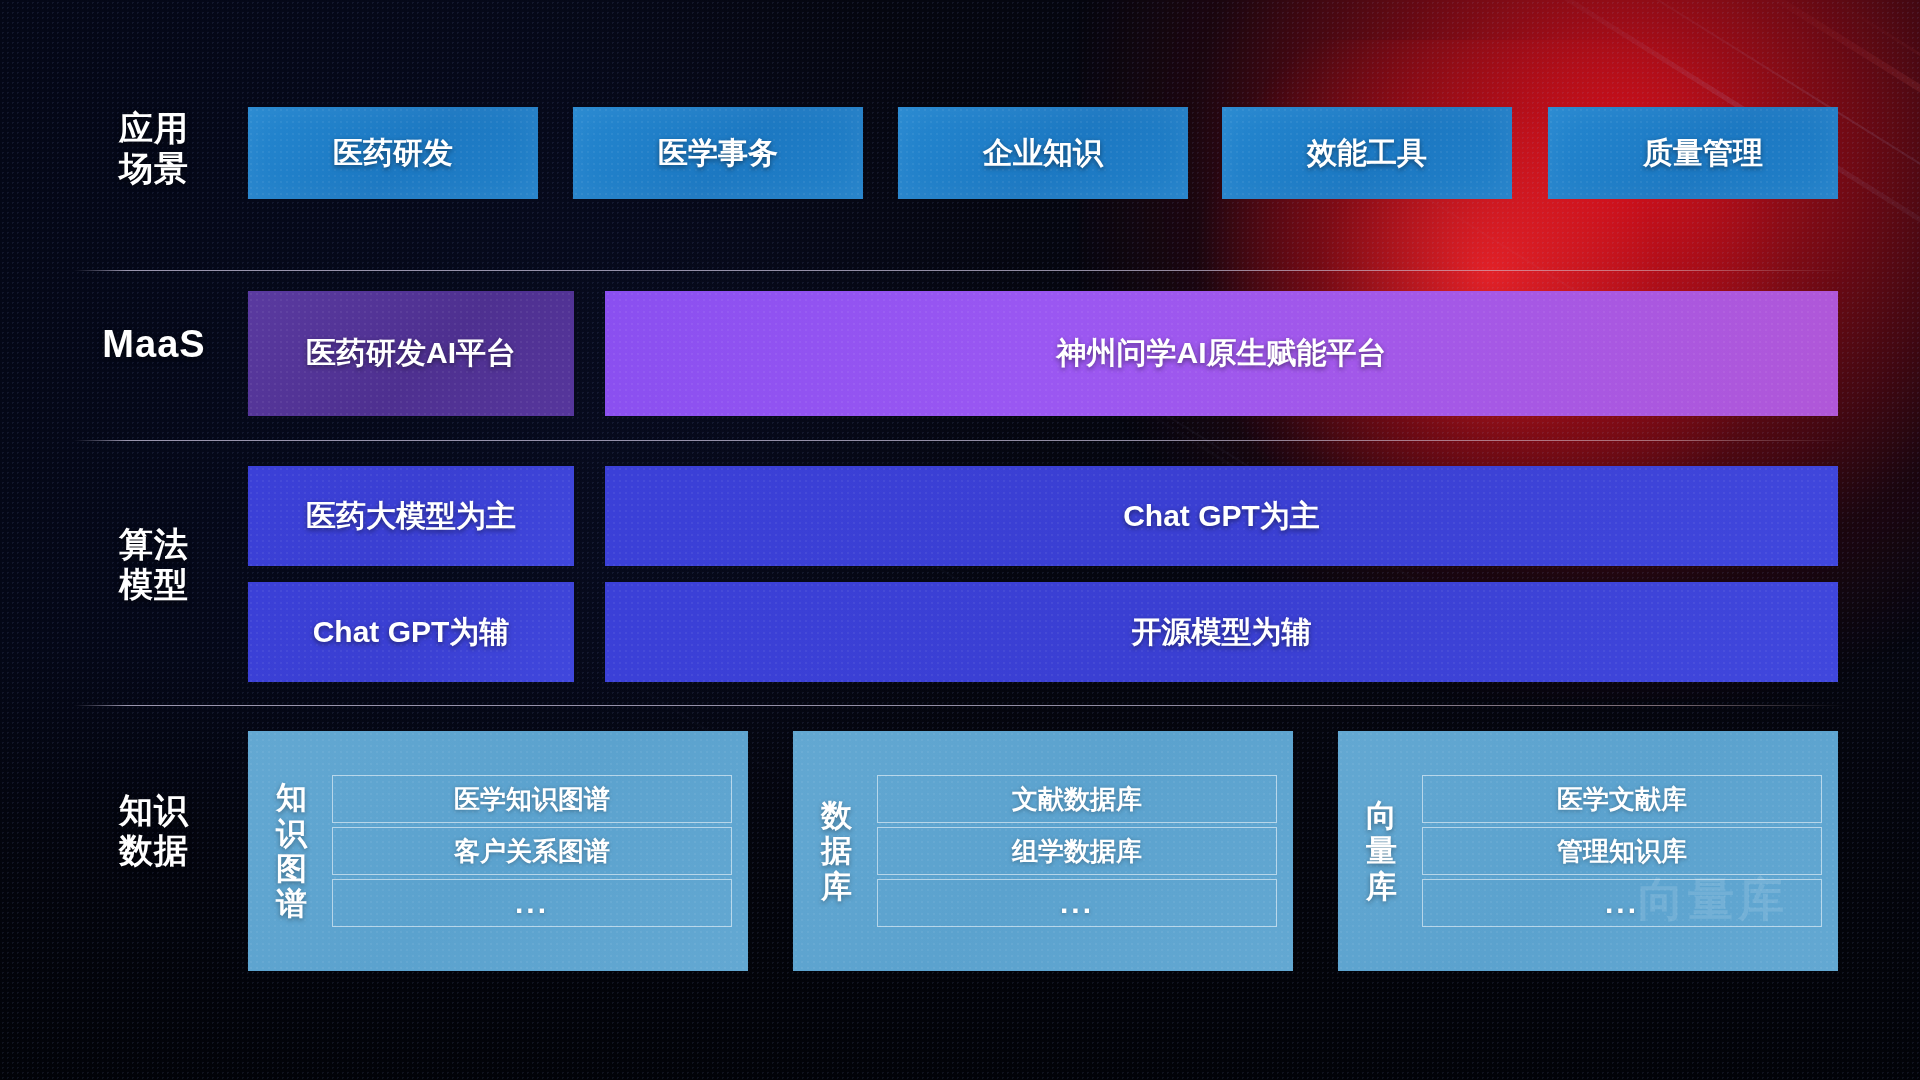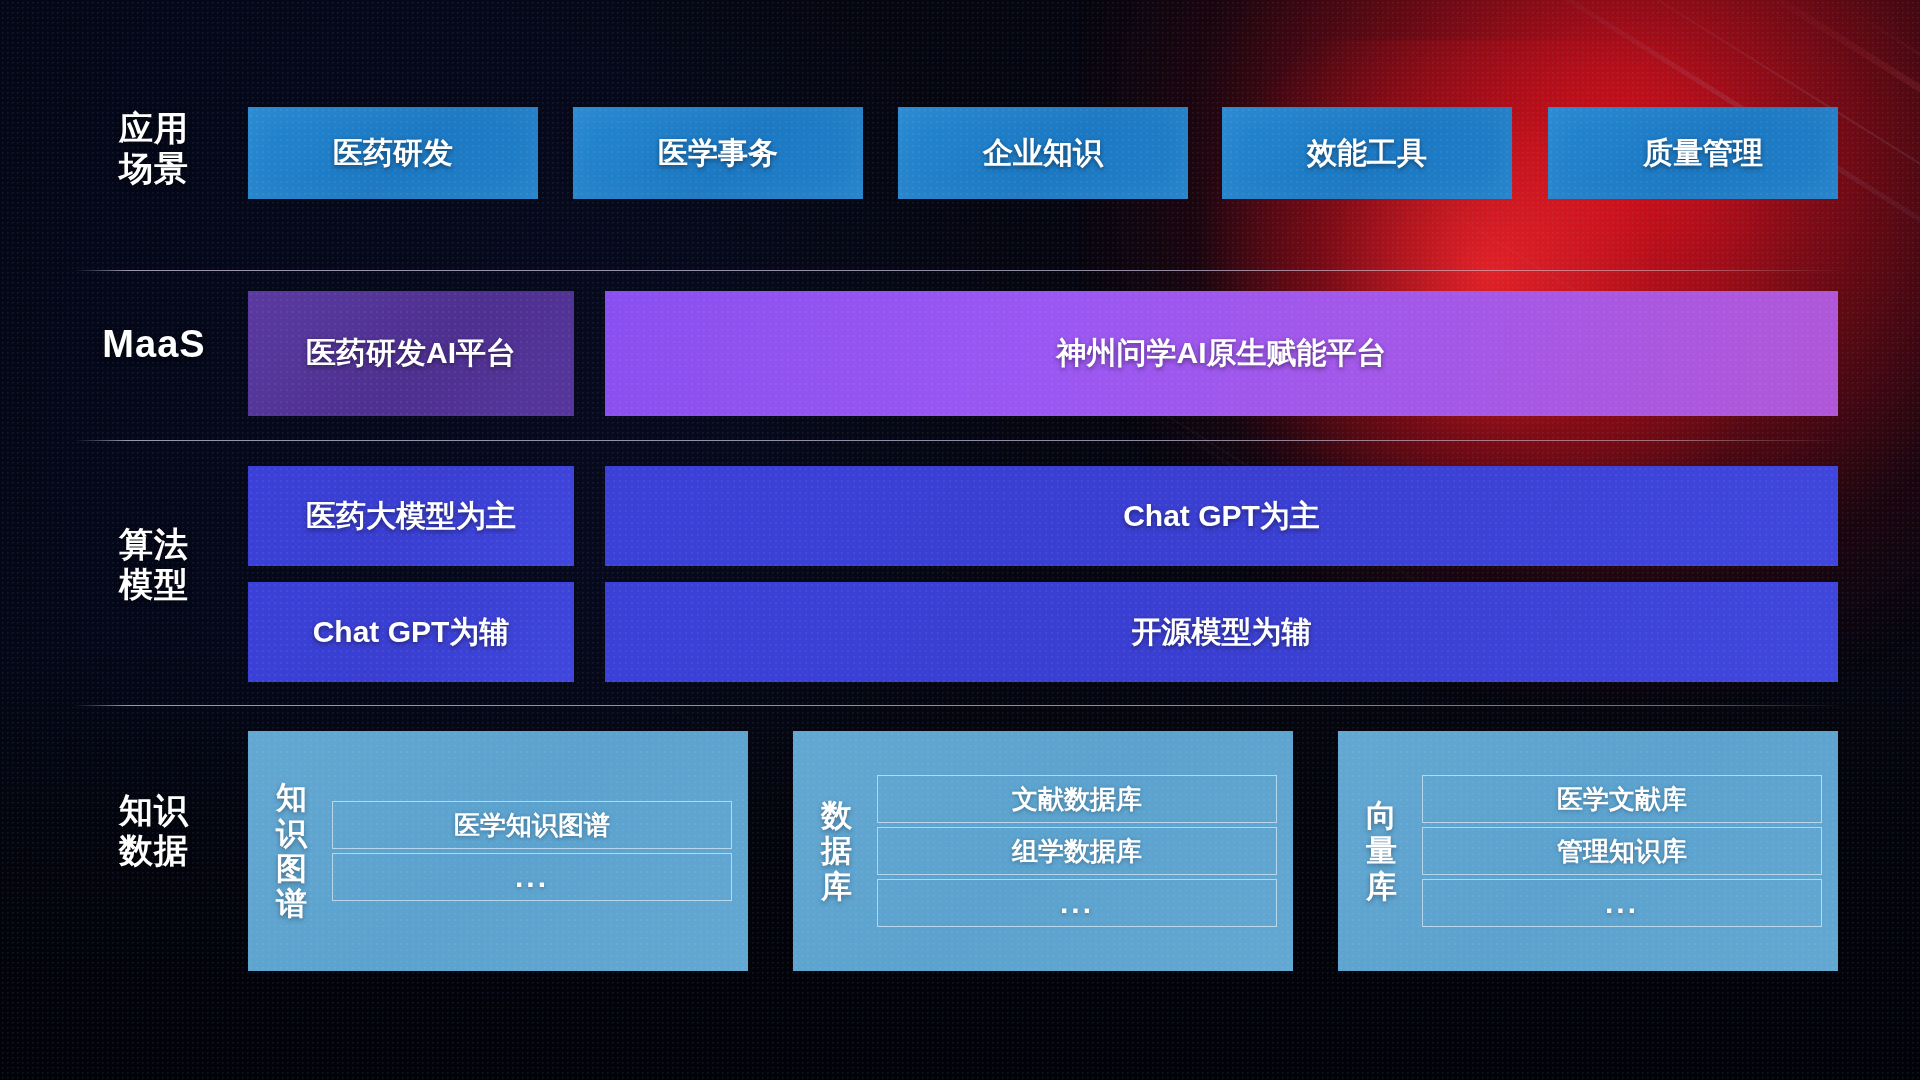--- a/index.html
+++ b/index.html
@@ -217,40 +217,42 @@
   <div class="kgroup" style="left:248px;top:731px;width:500px;height:240px;">
     <div class="tex"></div>
     <div class="kgroup-label">
       <div>知</div>
       <div>识</div>
       <div>图</div>
       <div>谱</div>
     </div>
     <div class="kitems">
       <div class="kitem">医学知识图谱</div>
+      <div class="kitem">客户关系图谱</div>
       <div class="kitem dots">...</div>
     </div>
   </div>
 
   <div class="kgroup" style="left:793px;top:731px;width:500px;height:240px;">
     <div class="tex"></div>
     <div class="kgroup-label">
       <div>数</div>
       <div>据</div>
       <div>库</div>
     </div>
     <div class="kitems">
       <div class="kitem">文献数据库</div>
       <div class="kitem">组学数据库</div>
       <div class="kitem dots">...</div>
     </div>
   </div>
 
   <div class="kgroup" style="left:1338px;top:731px;width:500px;height:240px;">
     <div class="tex"></div>
+    <div class="wm" style="left:300px;top:138px;">向量库</div>
     <div class="kgroup-label">
       <div>向</div>
       <div>量</div>
       <div>库</div>
     </div>
     <div class="kitems">
       <div class="kitem">医学文献库</div>
       <div class="kitem">管理知识库</div>
       <div class="kitem dots">...</div>
     </div>

